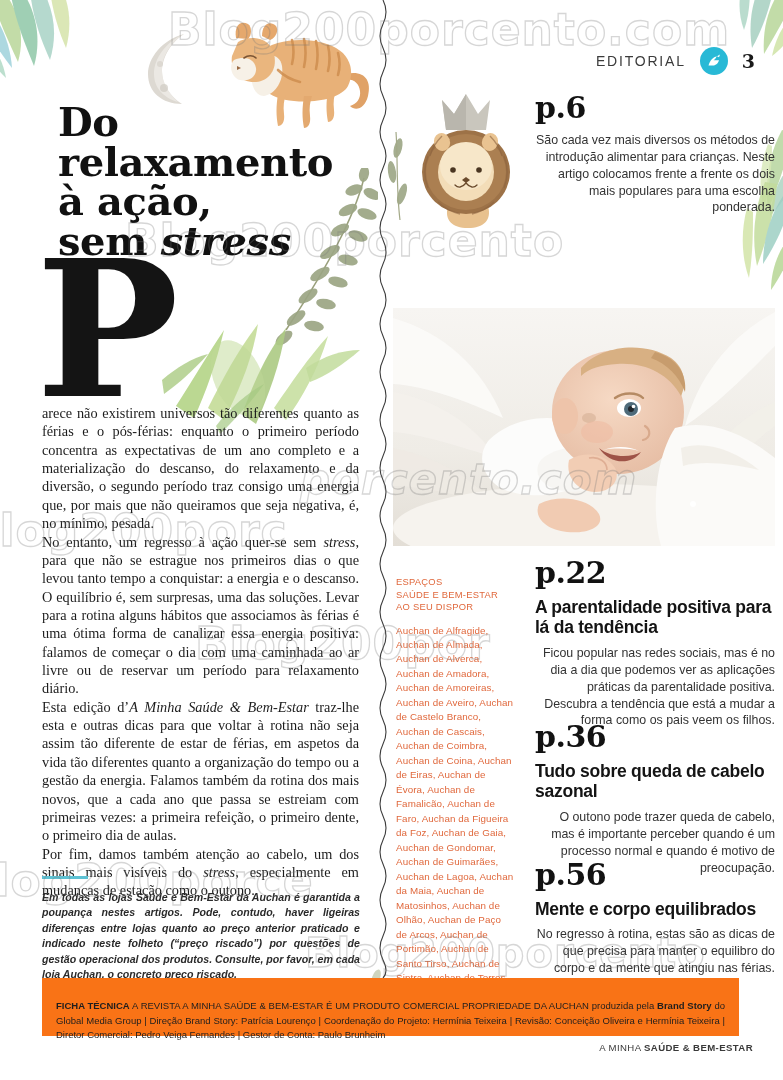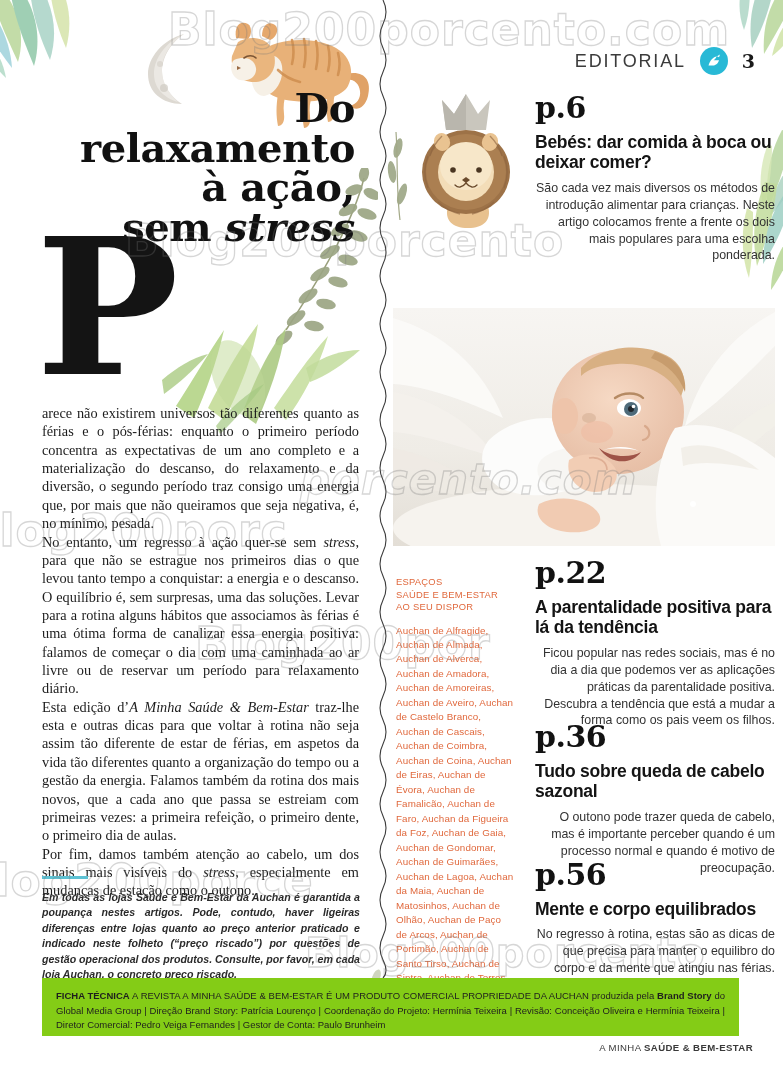--- a/index.html
+++ b/index.html
@@ -21,32 +21,32 @@
   .wm5{top:505px;left:-35px;font-size:44px;}
   .wm6{top:855px;left:-40px;font-size:44px;}
   .wm7{top:930px;left:305px;font-size:40px;}
 
   
   .art{position:absolute;z-index:2;pointer-events:none;}
 
   
   .hdr{position:absolute;top:47px;right:28px;display:flex;align-items:center;
        gap:14px;z-index:20;}
-  .hdr-label{font-size:18px;letter-spacing:1.8px;color:#3b3b3b;
+  .hdr-label{font-size:14px;letter-spacing:1.8px;color:#3b3b3b;
              font-family:"Liberation Sans",sans-serif;}
   .hdr-badge{width:28px;height:28px;border-radius:50%;background:#28b9d6;
              display:flex;align-items:center;justify-content:center;}
   .hdr-num{font-family:"DejaVu Serif",serif;font-weight:700;font-size:19px;
            color:#1a1a1a;}
 
   
   .left{position:absolute;left:42px;top:86px;width:315px;z-index:10;}
   .headline{font-family:"DejaVu Serif",serif;font-weight:700;
             font-size:40px;line-height:.99;letter-spacing:-.4px;color:#111;
-            margin:2px;text-align:right;}
+            margin:16px;}
   .headline .it{font-style:italic;}
 
   .dropcap-wrap{position:relative;margin-top:8px;height:150px;}
   .dropcap{font-family:"DejaVu Serif",serif;font-weight:700;font-size:190px;
            line-height:.72;color:#141414;position:absolute;left:-6px;top:-14px;}
 
   .body-col{position:absolute;left:42px;top:404px;width:317px;z-index:10;
             font-family:"Liberation Serif",serif;font-size:14.3px;
             line-height:1.285;color:#1c1c1c;text-align:justify;}
   .body-col p{margin:0 0 0 0;text-indent:0;}
@@ -84,21 +84,21 @@
   .r2{top:558px;}
   .r3{top:722px;}
   .r4{top:860px;}
 
   
   .photo{position:absolute;left:393px;top:308px;width:382px;height:238px;
          z-index:9;overflow:hidden;background:#efece8;}
 
   
   .ficha{position:absolute;left:42px;top:978px;width:697px;height:58px;
-         background:#84cc16;z-index:15;box-sizing:border-box;padding:11px 14px;}
+         background:#f97316;z-index:15;box-sizing:border-box;padding:21px 14px;}
   .ficha-txt{font-family:"Liberation Sans",sans-serif;font-size:9.5px;
              line-height:1.55;color:#1e1e1e;text-align:justify;margin:0;}
   .ficha-txt b{font-weight:700;}
 
   .footmark{position:absolute;right:30px;top:1042px;z-index:15;
             font-family:"Liberation Sans",sans-serif;font-size:9.6px;
             letter-spacing:.4px;color:#3a3a3a;}
   .footmark b{font-weight:700;}
 </style>
 </head>
@@ -390,21 +390,20 @@
     <div class="stores-title">
       <span>ESPAÇOS</span><br>
       <span>SAÚDE E BEM-ESTAR</span><br>
       <span>AO SEU DISPOR</span>
     </div>
     <div class="stores-list">Auchan de Alfragide, Auchan de Almada, Auchan de Alverca, Auchan de Amadora, Auchan de Amoreiras, Auchan de Aveiro, Auchan de Castelo Branco, Auchan de Cascais, Auchan de Coimbra, Auchan de Coina, Auchan de Eiras, Auchan de Évora, Auchan de Famalicão, Auchan de Faro, Auchan da Figueira da Foz, Auchan de Gaia, Auchan de Gondomar, Auchan de Guimarães, Auchan de Lagoa, Auchan da Maia, Auchan de Matosinhos, Auchan de Olhão, Auchan de Paço de Arcos, Auchan de Portimão, Auchan de Santo Tirso, Auchan de Sintra, Auchan de Torres Vedras, Auchan de Setúbal, Auchan de Vila Real, Auchan de Viseu.</div>
   </div>
 
   <div class="right r1">
     <div class="pnum">p.6</div>
-    <div class="ptitle">Bebés: dar comida à boca ou deixar comer?</div>
     <div class="pdesc">São cada vez mais diversos os métodos de introdução alimentar para crianças. Neste artigo colocamos frente a frente os dois mais populares para uma escolha ponderada.</div>
   </div>
 
   <div class="right r2">
     <div class="pnum">p.22</div>
     <div class="ptitle">A parentalidade positiva para lá da tendência</div>
     <div class="pdesc">Ficou popular nas redes sociais, mas é no dia a dia que podemos ver as aplicações práticas da parentalidade positiva. Descubra a tendência que está a mudar a forma como os pais veem os filhos.</div>
   </div>
 
   <div class="right r3">

